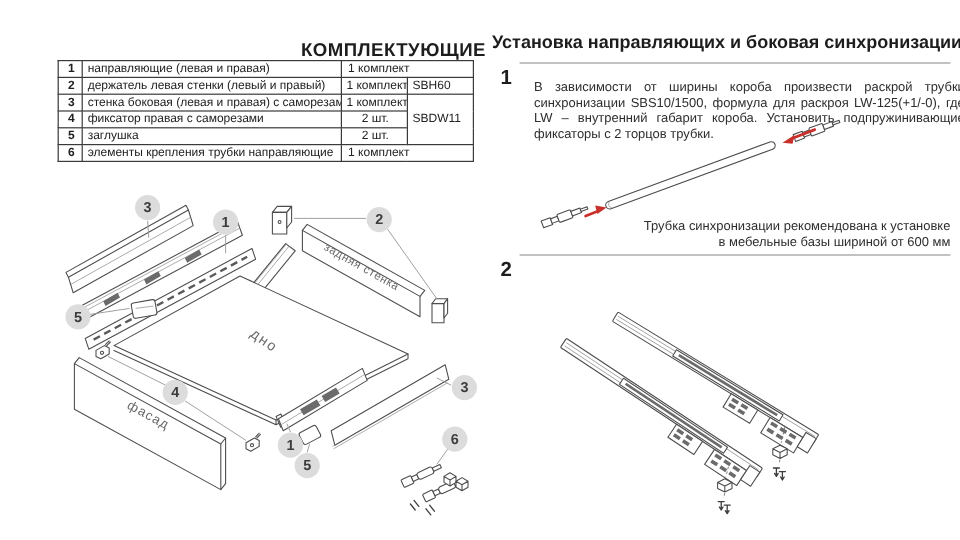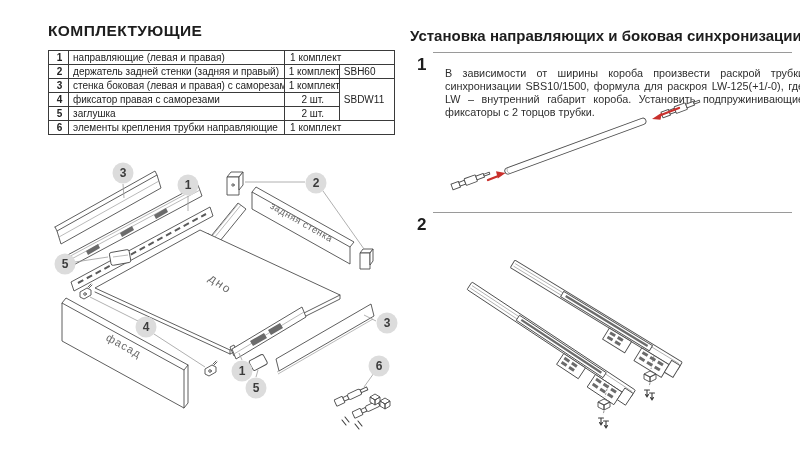--- a/index.html
+++ b/index.html
@@ -7,22 +7,22 @@
     --line-gray:#4d4d4d;
     --callout-bg:#dcdcdc;
   }
   html,body{margin:0;padding:0;background:#888;}
   .page{
     position:relative;width:800px;height:450px;background:#fff;overflow:hidden;
     font-family:"Liberation Sans","DejaVu Sans",sans-serif;color:#222;
   }
   
   .l-title{
-    position:absolute;left:48px;top:22px;width:345px;margin:0;
-    font-size:15.5px;font-weight:bold;text-align:left;letter-spacing:.4px;color:#1d1d1d;
+    position:absolute;left:48px;top:22px;width:345px;margin:12px;
+    font-size:15.5px;font-weight:bold;text-align:right;letter-spacing:.4px;color:#1d1d1d;
   }
   table.parts{
     position:absolute;left:48px;top:50px;width:347px;table-layout:fixed;
     border-collapse:collapse;
   }
   table.parts td{
     border:1px solid #3a3a3a;height:13px;padding:0 2px 0 4px;
     font-size:10px;line-height:12px;color:#222;white-space:nowrap;overflow:hidden;
   }
   td.c-num{font-weight:bold;font-size:11px;text-align:center;padding:0;}
@@ -75,21 +75,21 @@
         <col style="width:55px">
       </colgroup>
     <tbody>
       <tr>
         <td class="c-num">1</td>
         <td class="c-desc">направляющие (левая и правая)</td>
         <td class="c-qty-span" colspan="2"><span class="qty-span">1 комплект</span></td>
       </tr>
       <tr>
         <td class="c-num">2</td>
-        <td class="c-desc">держатель задней стенки (задняя и правый)</td>
+        <td class="c-desc">держатель левая стенки (левый и правый)</td>
         <td class="c-qty">1 комплект</td>
         <td class="c-code">SBH60</td>
       </tr>
       <tr>
         <td class="c-num">3</td>
         <td class="c-desc">стенка боковая (левая и правая) с саморезами</td>
         <td class="c-qty">1 комплект</td>
         <td class="c-code" rowspan="3">SBDW11</td>
       </tr>
       <tr>
@@ -282,20 +282,24 @@
     <g>
       <path class="red-l" d="M239,13 L221,20"></path>
       <polygon class="red-h" points="212,24 222,17.5 220.5,24.8"></polygon>
     </g>
     <g>
       <path class="red-l" d="M48,85 L57,81.5"></path>
       <polygon class="red-h" points="65.5,78 56,76.2 57.8,83.4"></polygon>
     </g>
   </svg>
 
+  <div class="tube-note">
+    <div>Трубка синхронизации рекомендована к установке</div>
+    <div>в мебельные базы шириной от 600 мм</div>
+  </div>
 
   <div class="step-rule" style="top:212px"></div>
   <div class="step-num" style="top:215px">2</div>
 
   <svg style="position:absolute;left:440px;top:252px;" width="360" height="198" viewBox="0 0 360 198">
     <g transform="translate(75,8) rotate(31.4)">
       <rect class="face" x="0" y="0" width="196" height="9" rx="1"></rect>
       <path class="thin" d="M2,3 H194 M2,6 H150"></path>
       <rect class="face" x="58" y="1.5" width="104" height="6"></rect>
       <path class="blk" d="M62,3.2 h96 v2.2 h-96 z"></path>

